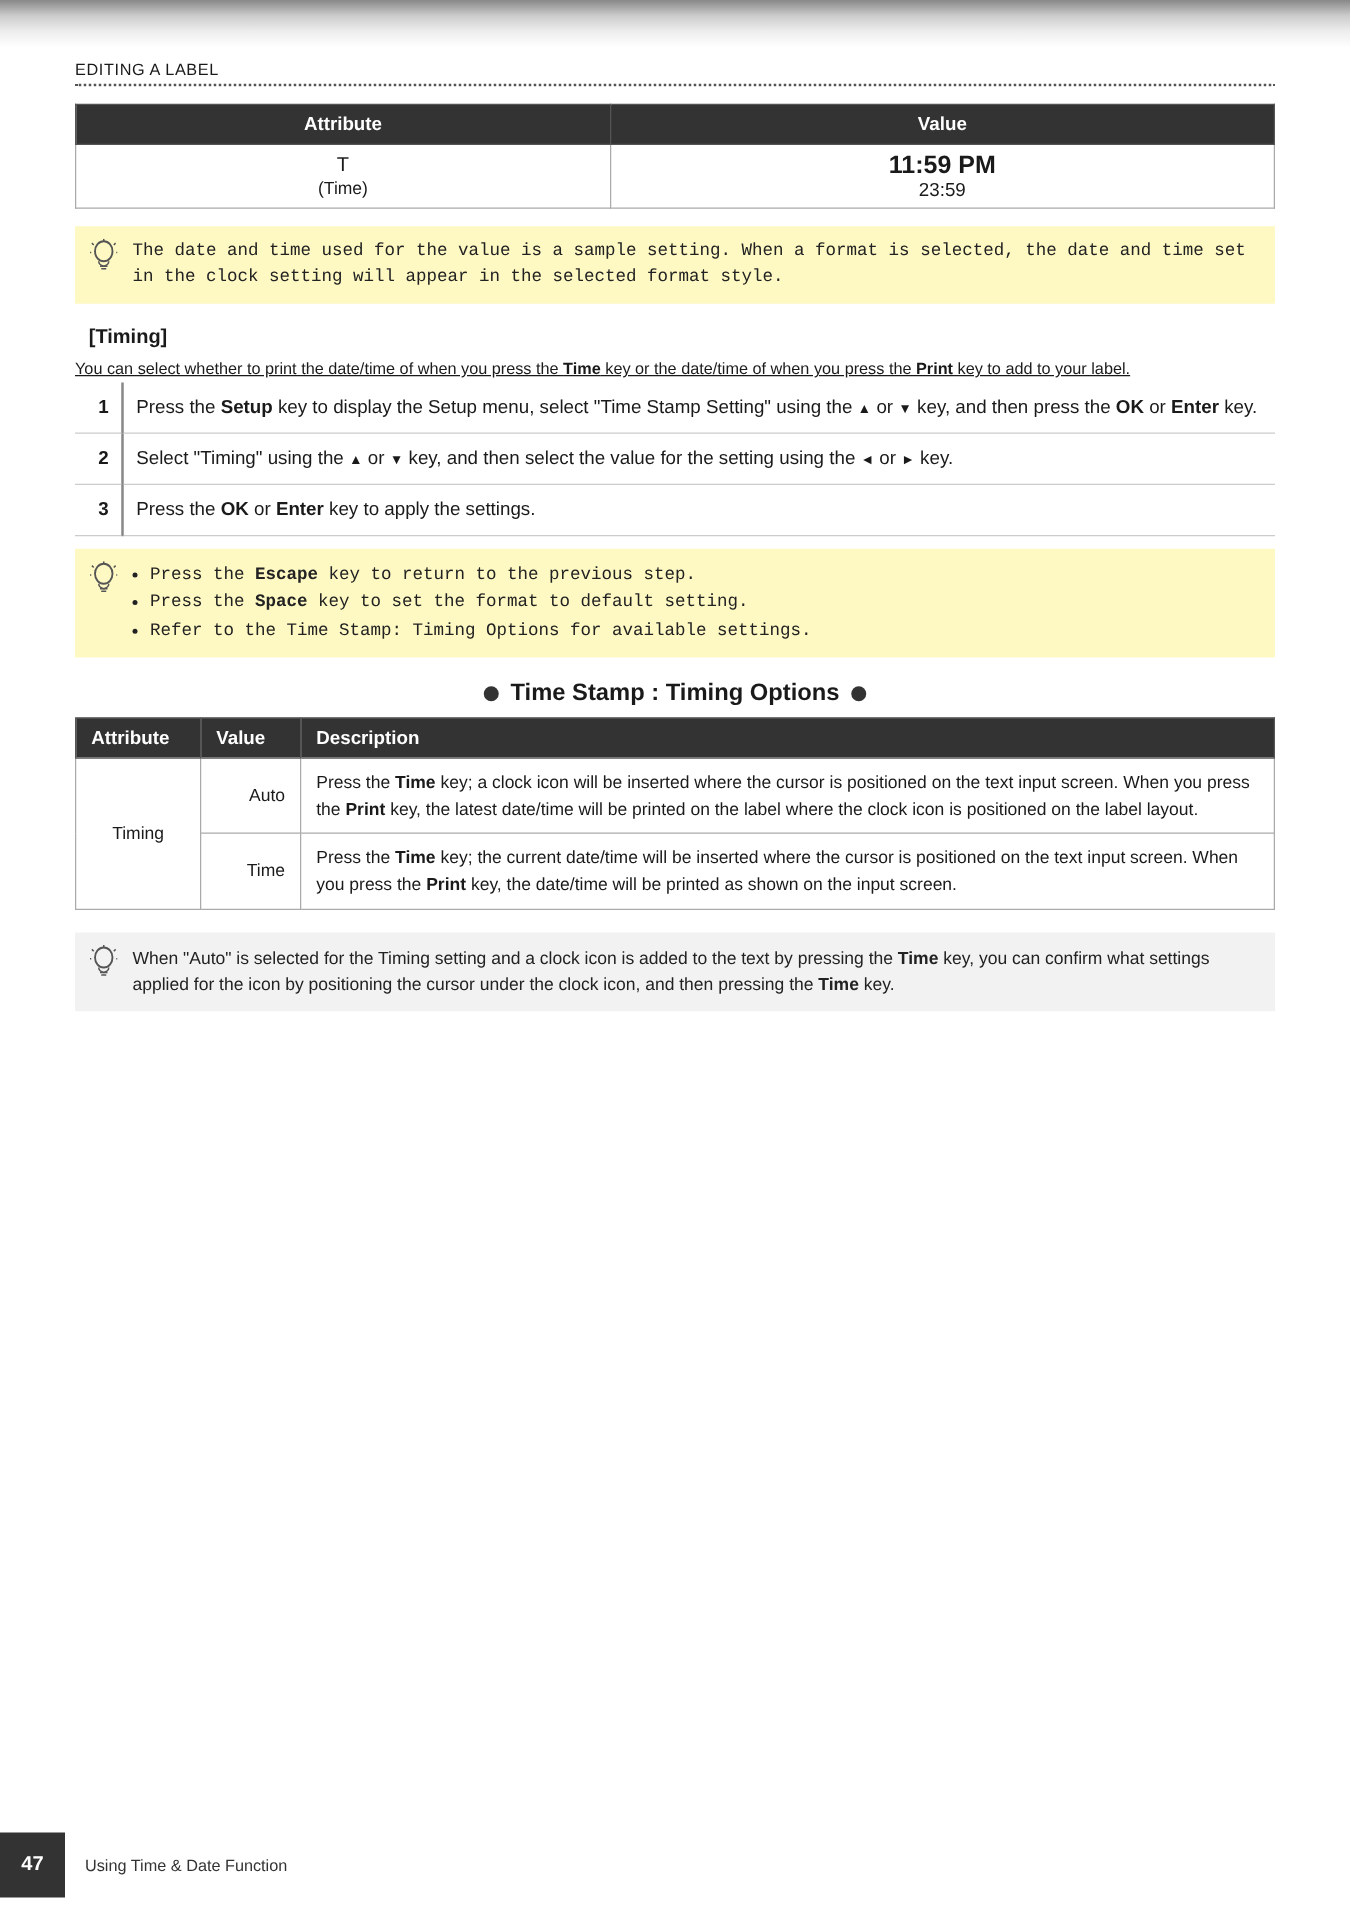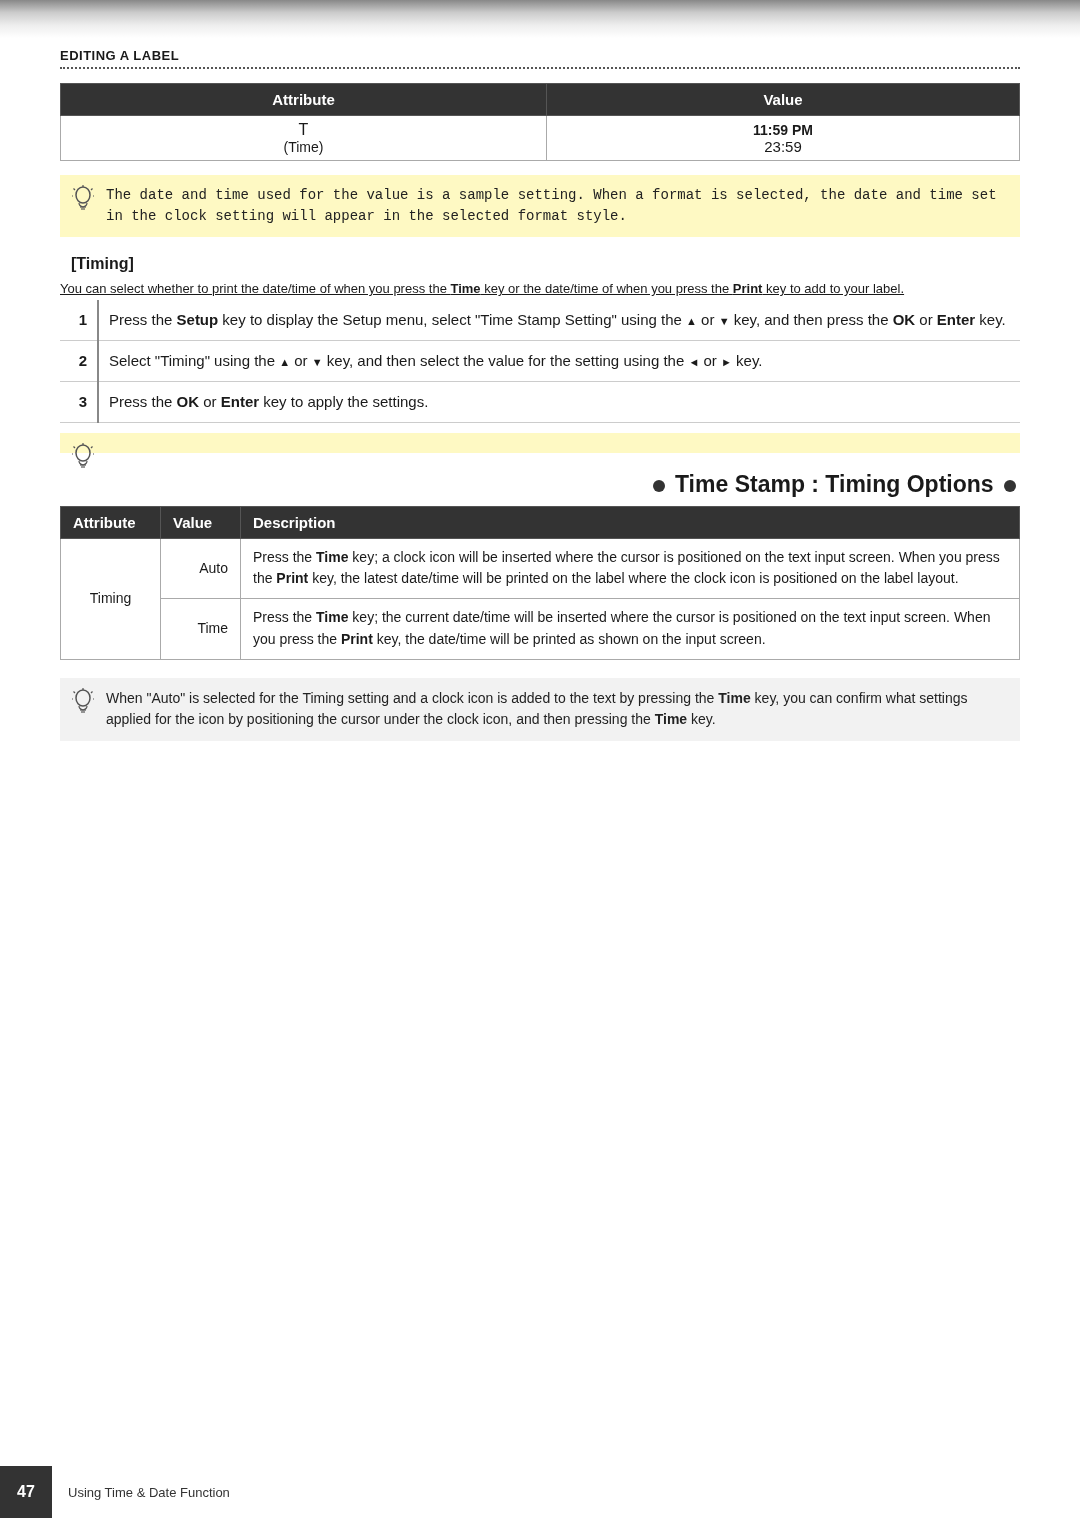--- a/index.html
+++ b/index.html
@@ -20,21 +20,21 @@
       background: linear-gradient(to bottom, #888, #ccc, #eee, #fff);
     }
 
     .page-content {
       padding: 10px 60px 60px 60px;
     }
 
     
     .section-heading {
       font-size: 13px;
-      font-weight: bold;
+      font-weight: normal;
       letter-spacing: 0.5px;
       color: #1a1a1a;
       margin-bottom: 4px;
       text-transform: uppercase;
     }
 
     .dot-line {
       border: none;
       border-top: 2px dotted #555;
       margin-bottom: 14px;
@@ -56,21 +56,21 @@
       text-align: center;
     }
     .attr-table td {
       border: 1px solid #aaa;
       padding: 5px 16px;
       text-align: center;
       font-size: 15px;
     }
     .attr-table tr td:first-child { text-align: center; }
 
-    .time-bold { font-weight: bold; font-size: 14px; }
+    .time-bold { font-weight: bold; font-size: 20px; }
     .time-normal { font-size: 15px; }
 
     
     .note-box {
       background: #fef9c3;
       border: none;
       padding: 10px 14px 10px 46px;
       margin-bottom: 18px;
       font-size: 14px;
       line-height: 1.5;
@@ -123,22 +123,22 @@
       padding-right: 6px;
       vertical-align: top;
       border-right: 2px solid #888;
     }
     .step-text { padding-left: 14px; }
 
     .bold { font-weight: bold; }
 
     
     .center-heading {
-      text-align: right;
-      font-size: 23px;
+      text-align: center;
+      font-size: 19px;
       font-weight: bold;
       margin: 18px 0 8px 0;
     }
     .bullet-circle {
       display: inline-block;
       width: 12px;
       height: 12px;
       background: #333;
       border-radius: 50%;
       vertical-align: middle;
@@ -308,20 +308,25 @@
       <ellipse cx="11" cy="10" rx="7" ry="8" fill="none" stroke="#555" stroke-width="1.5"></ellipse>
       <path d="M7 18 Q7 21 11 22 Q15 21 15 18" fill="none" stroke="#555" stroke-width="1.2"></path>
       <line x1="8" y1="22" x2="14" y2="22" stroke="#555" stroke-width="1.2"></line>
       <line x1="9" y1="24" x2="13" y2="24" stroke="#555" stroke-width="1.2"></line>
       <line x1="11" y1="2" x2="11" y2="0" stroke="#555" stroke-width="1.2"></line>
       <line x1="3" y1="5" x2="1.5" y2="3.5" stroke="#555" stroke-width="1.2"></line>
       <line x1="19" y1="5" x2="20.5" y2="3.5" stroke="#555" stroke-width="1.2"></line>
       <line x1="1" y1="11" x2="0" y2="11" stroke="#555" stroke-width="1.2"></line>
       <line x1="21" y1="11" x2="22" y2="11" stroke="#555" stroke-width="1.2"></line>
     </svg>
+    <ul style="list-style:disc; padding-left:14px; font-size:14px; line-height:1.6;">
+      <li>Press the <span class="bold">Escape</span> key to return to the previous step.</li>
+      <li>Press the <span class="bold">Space</span> key to set the format to default setting.</li>
+      <li>Refer to the Time Stamp: Timing Options for available settings.</li>
+    </ul>
   </div>
 
   <div class="center-heading">
     <span class="bullet-circle"></span>
     <span>Time Stamp : Timing Options</span>
     <span class="bullet-circle"></span>
   </div>
 
   <table class="opt-table">
     <thead>

